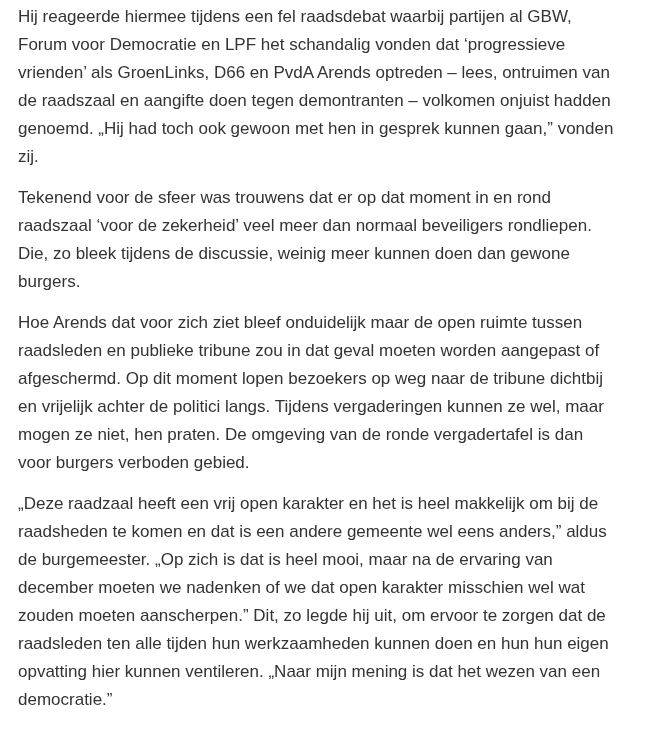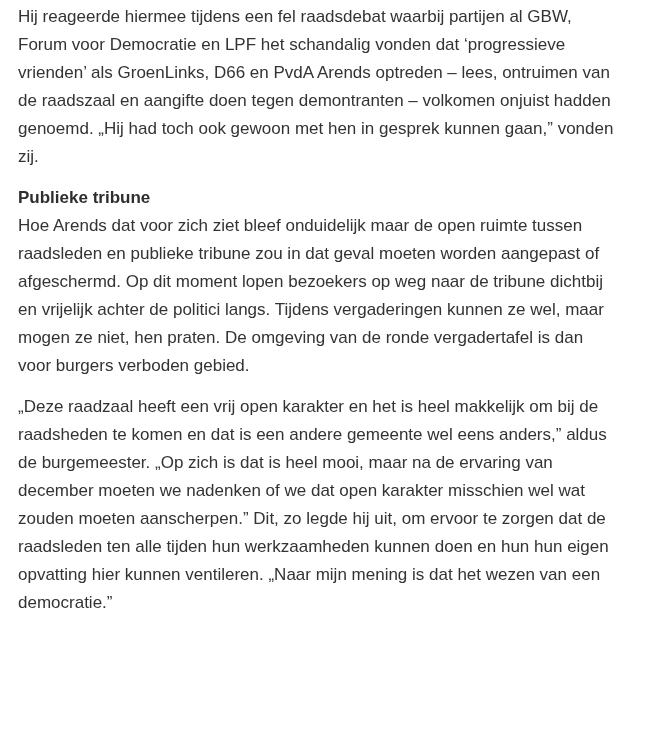--- a/index.html
+++ b/index.html
@@ -39,22 +39,25 @@
 <body>
 
 <article class="article-body">
   <p>Hij reageerde hiermee tijdens een fel raadsdebat waarbij partijen al GBW,
 Forum voor Democratie en LPF het schandalig vonden dat ‘progressieve
 vrienden’ als GroenLinks, D66 en PvdA Arends optreden – lees, ontruimen van
 de raadszaal en aangifte doen tegen demontranten – volkomen onjuist hadden
 genoemd. „Hij had toch ook gewoon met hen in gesprek kunnen gaan,” vonden
 zij.</p>
 
+  <p>Tekenend voor de sfeer was trouwens dat er op dat moment in en rond
+raadszaal ‘voor de zekerheid’ veel meer dan normaal beveiligers rondliepen.
+Die, zo bleek tijdens de discussie, weinig meer kunnen doen dan gewone
+burgers.</p>
 
-  <h2>Publieke tribune</h2>
 
   <p>Hoe Arends dat voor zich ziet bleef onduidelijk maar de open ruimte tussen
 raadsleden en publieke tribune zou in dat geval moeten worden aangepast of
 afgeschermd. Op dit moment lopen bezoekers op weg naar de tribune dichtbij
 en vrijelijk achter de politici langs. Tijdens vergaderingen kunnen ze wel, maar
 mogen ze niet, hen praten. De omgeving van de ronde vergadertafel is dan
 voor burgers verboden gebied.</p>
 
   <p>„Deze raadzaal heeft een vrij open karakter en het is heel makkelijk om bij de
 raadsheden te komen en dat is een andere gemeente wel eens anders,” aldus

